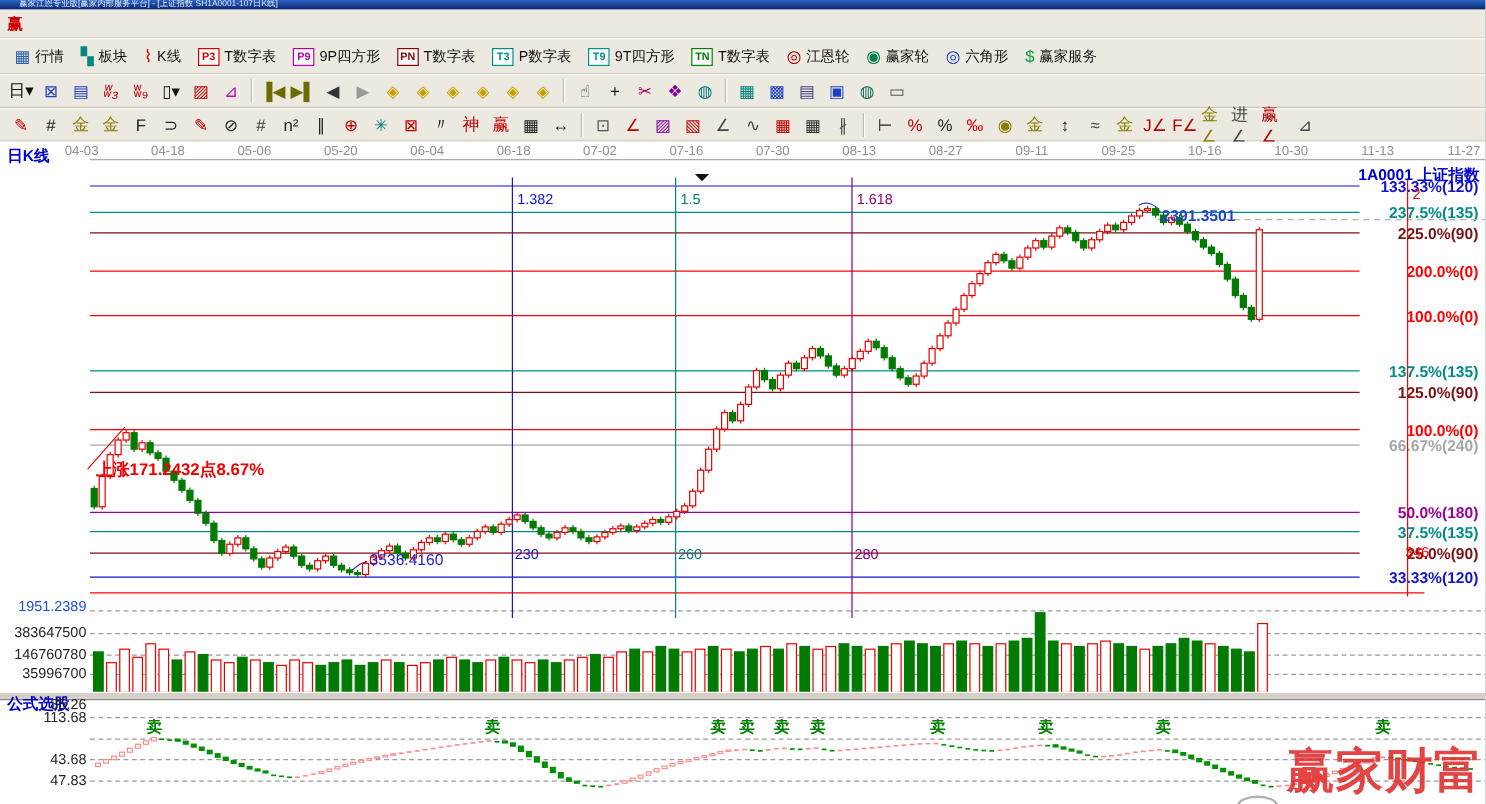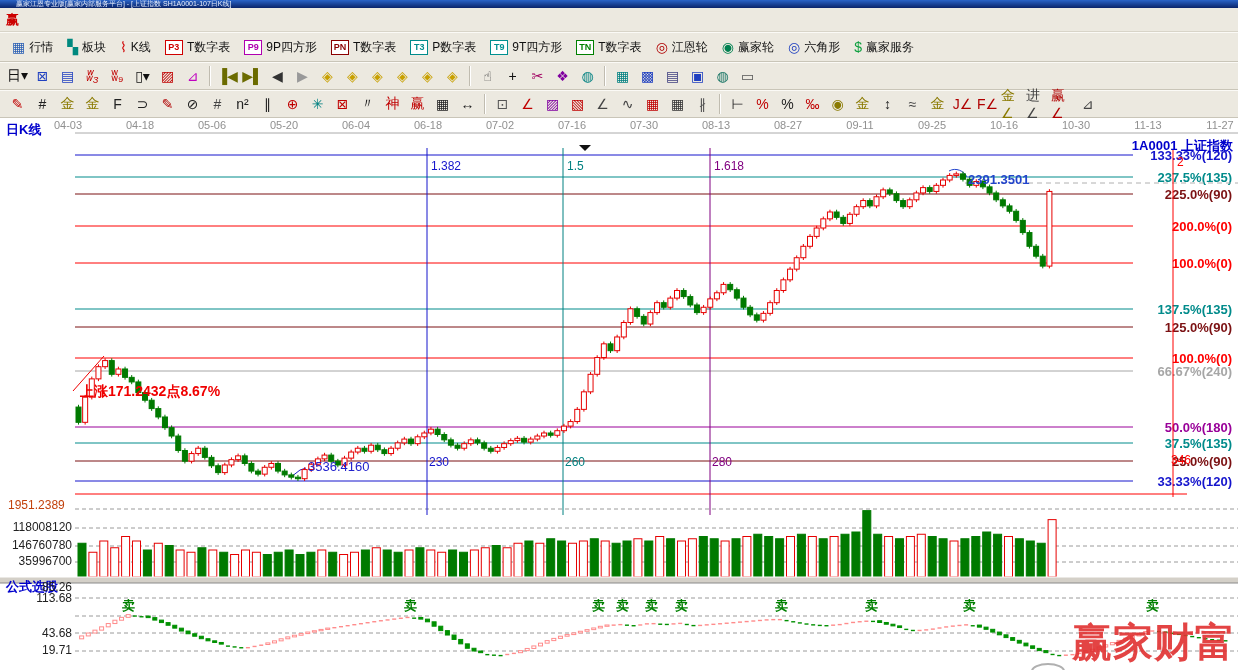--- a/index.html
+++ b/index.html
@@ -23,21 +23,21 @@
   .ico{width:23px;height:21px;display:flex;align-items:center;justify-content:center;font-size:14px;border:1px solid transparent;}
   .vsep{width:0;height:20px;border-left:1px solid #c0bcb0;border-right:1px solid #fff;margin:0 4px;}
   .chart{position:absolute;left:0;top:118px;width:1238px;height:552px;background:#fff;}
   .chart svg{position:absolute;left:0;top:0;}
   .ovl{position:absolute;white-space:nowrap;}
   .kline-label{left:6px;top:3px;color:#0000cc;font-weight:bold;font-size:13px;}
   .sym-header{right:5px;top:19px;color:#0000cc;font-weight:bold;font-size:13px;}
   .rise-note{left:80px;top:221px;color:#f00000;font-weight:bold;font-size:14px;margin-top:44px;}
   .low-price{left:308px;top:341px;color:#2222cc;font-size:13px;}
   .peak-price{left:968px;top:54px;color:#2244cc;font-weight:bold;font-size:13px;}
-  .pane-bottom{left:8px;top:380px;width:64px;text-align:left;color:#c2410c;font-size:12px;}
+  .pane-bottom{left:8px;top:380px;width:64px;text-align:right;color:#1d4ed8;font-size:12px;}
   .num{left:8px;width:64px;text-align:right;color:#222;font-size:12px;}
   .energy-label{left:6px;top:460px;color:#0000cc;font-weight:bold;font-size:13px;}
   .watermark{left:1072px;top:497px;color:#e03030;font-family:"DejaVu Serif","Liberation Serif",serif;
              font-weight:bold;font-size:40px;letter-spacing:1px;opacity:.9;}
 </style>
 </head>
 <body>
 
 <div class="screen">
 
@@ -830,25 +830,25 @@
         <ellipse cx="1048" cy="671" rx="16" ry="7" fill="none" stroke="#b0b0b0" stroke-width="2"></ellipse>
       </svg>
 
     <span class="ovl kline-label">日K线</span>
     <span class="ovl sym-header">1A0001 上证指数</span>
     <span class="ovl rise-note">上涨171.2432点8.67%</span>
     <span class="ovl low-price">3536.4160</span>
     <span class="ovl peak-price">2391.3501</span>
     <span class="ovl pane-bottom">1951.2389</span>
 
-    <span class="ovl num" style="top:402px">118008120</span>
+    <span class="ovl num" style="top:402px">383647500</span>
     <span class="ovl num" style="top:420px">146760780</span>
     <span class="ovl num" style="top:436px">35996700</span>
 
     <span class="ovl energy-label">公式选股</span>
     <span class="ovl num" style="top:473px">113.68</span>
     <span class="ovl num" style="top:462px">85.26</span>
     <span class="ovl num" style="top:508px">43.68</span>
-    <span class="ovl num" style="top:525px">19.71</span>
+    <span class="ovl num" style="top:525px">47.83</span>
 
     <span class="ovl watermark">赢家财富网</span>
   </div>
 </div>
 
 </body></html>

